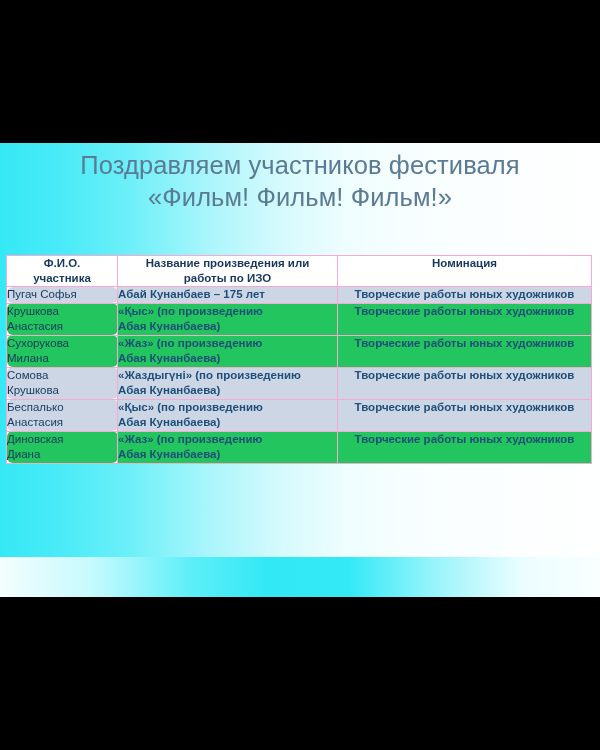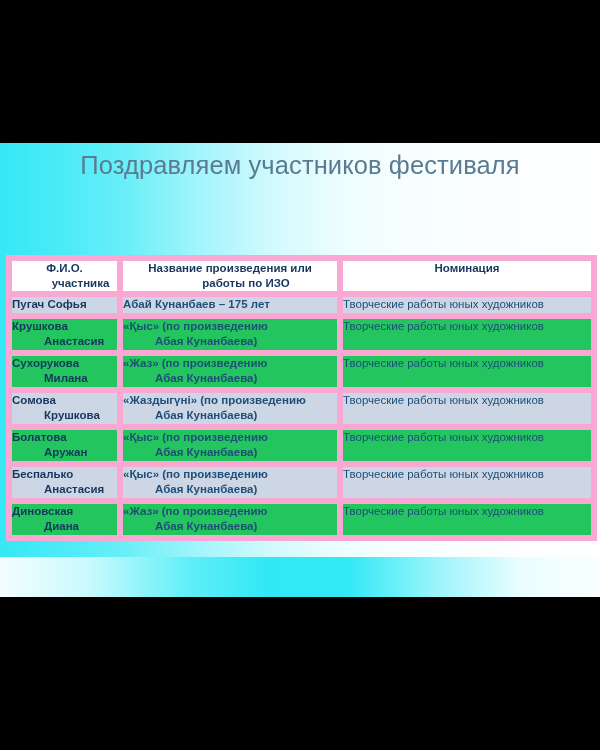--- a/index.html
+++ b/index.html
@@ -95,21 +95,21 @@
     table-layout: fixed;
     width: 585px;
     background: #ffffff;
   }
   table.fest col.c1 { width: 111px; }
   table.fest col.c2 { width: 220px; }
   table.fest col.c3 { width: 254px; }
 
   table.fest th,
   table.fest td {
-    border: 6px solid #f9a8d4;
+    border: 1px solid #f9a8d4;
     vertical-align: top;
     padding: 0;
   }
 
   thead th {
     background: #ffffff;
     color: #17375e;
     font-size: 11.5px;
     font-weight: bold;
     line-height: 15px;
@@ -120,39 +120,42 @@
   tbody tr.band td { background: #ccd6e5; }
   tbody tr.plain td { background: #22c55e; }
 
   tbody td {
     color: #1f4e79;
     font-size: 11.5px;
     line-height: 15.5px;
     padding: 2px 4px 3px 4px;
   }
   tbody td.name {
-    font-weight: bold;
+    font-weight: normal;
     color: #17375e;
+    border-radius: 6px;
   }
   tbody td.work { font-weight: bold; }
   tbody td.nomination {
-    font-weight: normal;
-  }
-  .l2 { display: block; margin-left: 32px; }
+    text-align: center;
+    font-weight: bold;
+  }
+  .l2 { display: block; }
   .empty-line { display: block; visibility: hidden; }
 </style>
 </head>
 <body>
 
 <div id="stage">
 
   <div id="slide">
 
     <div class="title-block">
       <div class="title-line">Поздравляем участников фестиваля</div>
+      <div class="title-line">«Фильм! Фильм! Фильм!»</div>
     </div>
 
     <div class="table-wrap">
       <table class="fest">
         <colgroup>
           <col class="c1">
             <col class="c2">
             <col class="c3">
         </colgroup>
         <thead>
@@ -213,31 +216,20 @@
               <span>Сомова</span>
               <span class="l2">Крушкова</span>
             </td>
             <td class="work">
               <span>«Жаздыгүні» (по произведению</span>
               <span class="l2">Абая Кунанбаева)</span>
             </td>
             <td class="nomination">Творческие работы юных художников</td>
           </tr>
 
-          <tr class="plain">
-            <td class="name">
-              <span>Болатова</span>
-              <span class="l2">Аружан</span>
-            </td>
-            <td class="work">
-              <span>«Қыс» (по произведению</span>
-              <span class="l2">Абая Кунанбаева)</span>
-            </td>
-            <td class="nomination">Творческие работы юных художников</td>
-          </tr>
 
           <tr class="band">
             <td class="name">
               <span>Беспалько</span>
               <span class="l2">Анастасия</span>
             </td>
             <td class="work">
               <span>«Қыс» (по произведению</span>
               <span class="l2">Абая Кунанбаева)</span>
             </td>

